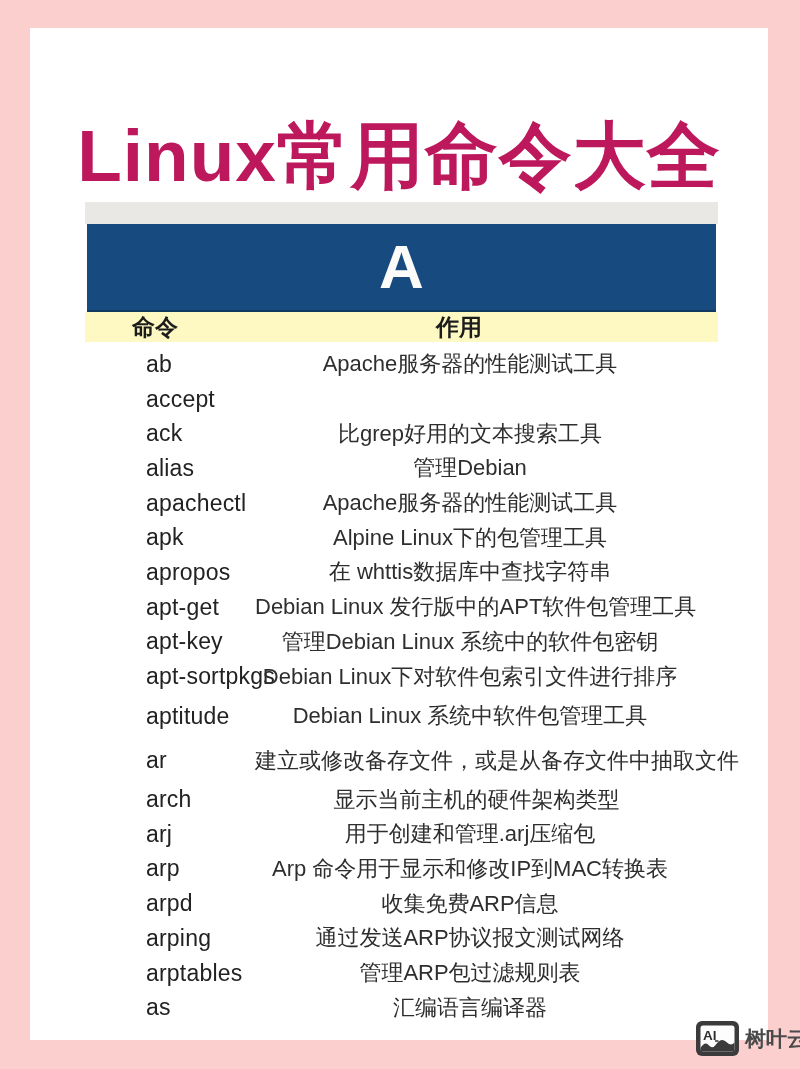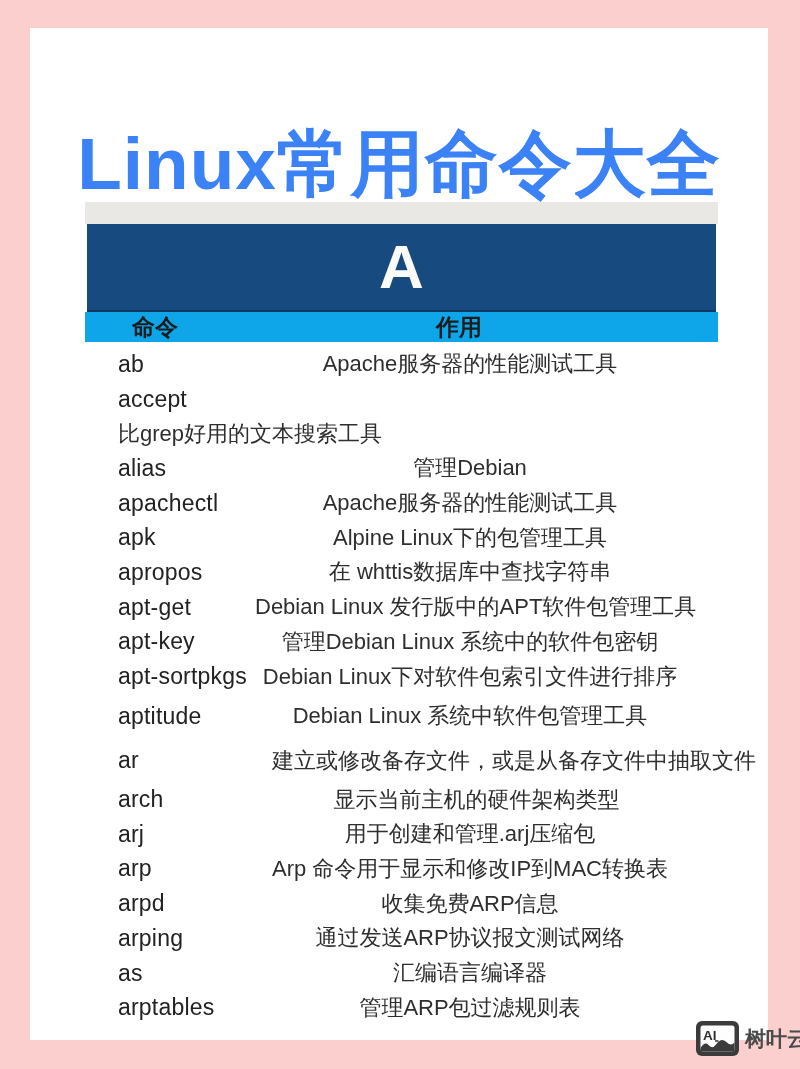--- a/index.html
+++ b/index.html
@@ -6,57 +6,58 @@
   body{
     width:800px;height:1069px;position:relative;overflow:hidden;
     background:#fccfcf;
     font-family:"Liberation Sans","DejaVu Sans",sans-serif;
   }
   .card{
     position:absolute;left:30px;top:28px;width:738px;height:1012px;
     background:#ffffff;
   }
   .title{
-    margin:8px;padding-top:88px;text-align:center;
-    font-size:73px;font-weight:800;letter-spacing:1px;color:#3b82f6;
+    margin:0;padding-top:88px;text-align:center;
+    font-size:73px;font-weight:800;letter-spacing:1px;color:#be185d;
     line-height:1.1;white-space:nowrap;
   }
   .sheet{
     position:absolute;left:55px;top:174px;width:633px;
   }
   .strip{
     height:22px;background:#e9e8e5;
   }
   .blue-bar{
     height:86px;margin:0 2px;background:#174a7e;
     border-bottom:2px solid #10395f;
     display:flex;align-items:center;justify-content:center;
   }
   .blue-bar .letter{
     color:#fbfbf9;font-size:62px;font-weight:800;line-height:1;
     font-family:"Liberation Sans","DejaVu Sans",sans-serif;
   }
   .col-head{
-    height:30px;background:#0ea5e9;
+    height:30px;background:#fef9c3;
     display:grid;grid-template-columns:140px 1fr;
     padding-right:25px;align-items:center;
     font-size:23px;font-weight:700;color:#1c1c1c;
   }
   .col-head .cell{text-align:center;}
   .rows{margin-top:5px;}
   .row{
     display:grid;grid-template-columns:137px 1fr;
     padding:0 33px;height:34.7px;align-items:center;
   }
   .row:nth-child(11){margin-top:5px;}
-  .row:nth-child(12){margin-top:10px;gap:17px;}
+  .row:nth-child(12){margin-top:10px;}
   .row:nth-child(13){margin-top:4px;gap:13px;}
   .cmd{
     font-size:23px;color:#222222;text-align:left;white-space:nowrap;
     letter-spacing:0.2px;
+    margin-left:28px;
   }
   .desc{
     font-size:22px;color:#2e2e2e;text-align:center;white-space:nowrap;
   }
   .watermark{
     position:absolute;left:695px;top:1020px;
     display:flex;align-items:center;gap:5px;
   }
   .brand{
     font-size:21px;font-weight:700;color:#4a4a4a;white-space:nowrap;
@@ -84,20 +85,21 @@
   <div class="row">
     <span class="cmd">ab</span>
     <span class="desc">Apache服务器的性能测试工具</span>
   </div>
 
   <div class="row">
     <span class="cmd">accept</span>
   </div>
 
   <div class="row">
+    <span class="cmd">ack</span>
     <span class="desc">比grep好用的文本搜索工具</span>
   </div>
 
   <div class="row">
     <span class="cmd">alias</span>
     <span class="desc">管理Debian</span>
   </div>
 
   <div class="row">
     <span class="cmd">apachectl</span>
@@ -158,27 +160,27 @@
     <span class="cmd">arpd</span>
     <span class="desc">收集免费ARP信息</span>
   </div>
 
   <div class="row">
     <span class="cmd">arping</span>
     <span class="desc">通过发送ARP协议报文测试网络</span>
   </div>
 
   <div class="row">
-    <span class="cmd">as</span>
-    <span class="desc">汇编语言编译器</span>
+    <span class="cmd">arptables</span>
+    <span class="desc">管理ARP包过滤规则表</span>
   </div>
 
   <div class="row">
-    <span class="cmd">arptables</span>
-    <span class="desc">管理ARP包过滤规则表</span>
+    <span class="cmd">as</span>
+    <span class="desc">汇编语言编译器</span>
   </div>
 </div>
   </div>
 </div>
 
 <div class="watermark">
   <svg width="45" height="37" viewBox="0 0 45 37">
     <rect x="1" y="1" width="43" height="35" rx="6" fill="#3b3b3b"></rect>
     <rect x="5.5" y="5.5" width="34" height="26" rx="2.5" fill="#fdfdfd"></rect>
     <text x="8" y="19.5" font-size="13.5" font-weight="bold" fill="#2f2f2f" font-family="Liberation Sans, DejaVu Sans, sans-serif">AI</text>

